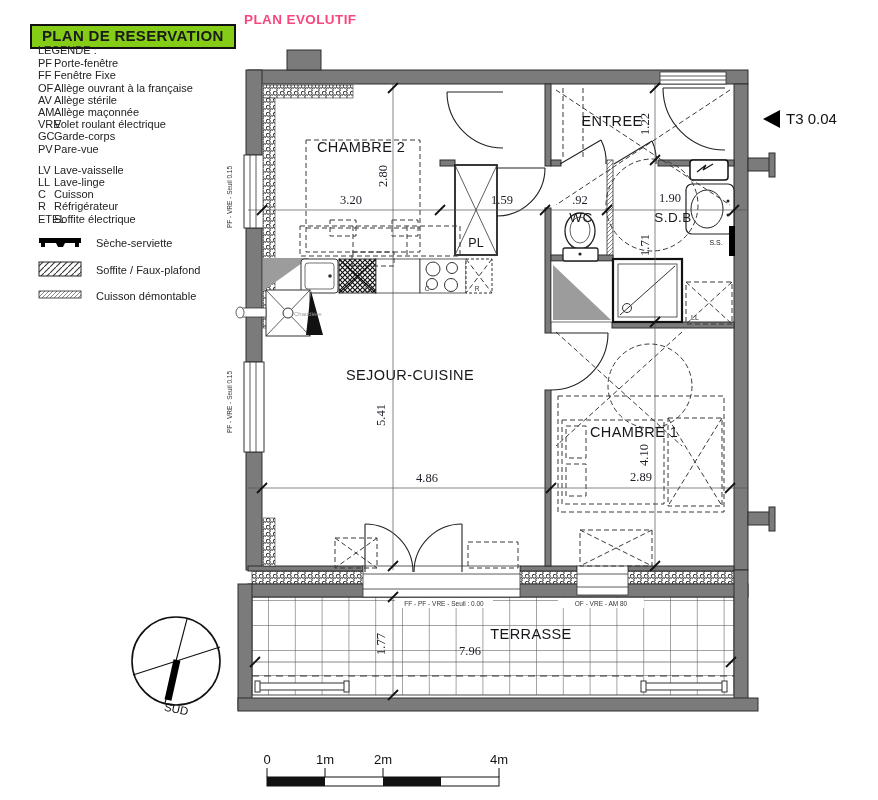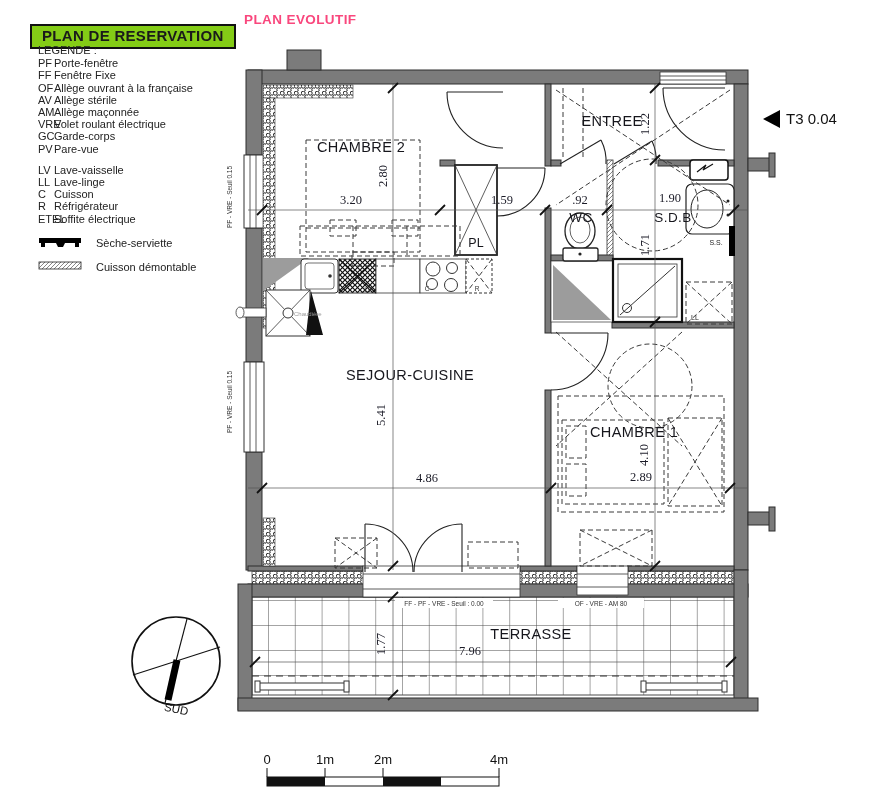--- a/index.html
+++ b/index.html
@@ -120,20 +120,28 @@
           <rect x="1" y="2" width="42" height="5" fill="#000"></rect>
           <rect x="3" y="7" width="4" height="4" fill="#000"></rect>
           <rect x="37" y="7" width="4" height="4" fill="#000"></rect>
           <path d="M18,7 h9 l-2,4 h-5 z" fill="#000"></path>
         </svg>
     </span>
     <span>Sèche-serviette</span>
   </div>
   <div class="srow">
     <span class="swatch">
+      <svg width="46" height="16">
+          <rect x="1" y="1" width="42" height="14" fill="url(#pat-hatch)" stroke="#222" stroke-width="1"></rect>
+        </svg>
+    </span>
+    <span>Soffite / Faux-plafond</span>
+  </div>
+  <div class="srow">
+    <span class="swatch">
       <svg width="46" height="10">
           <rect x="1" y="1" width="42" height="7" fill="url(#pat-hatch-fine)" stroke="#222" stroke-width=".8"></rect>
         </svg>
     </span>
     <span>Cuisson démontable</span>
   </div>
 </div>
 
 <svg id="plan" width="878" height="800" viewBox="0 0 878 800">
 

